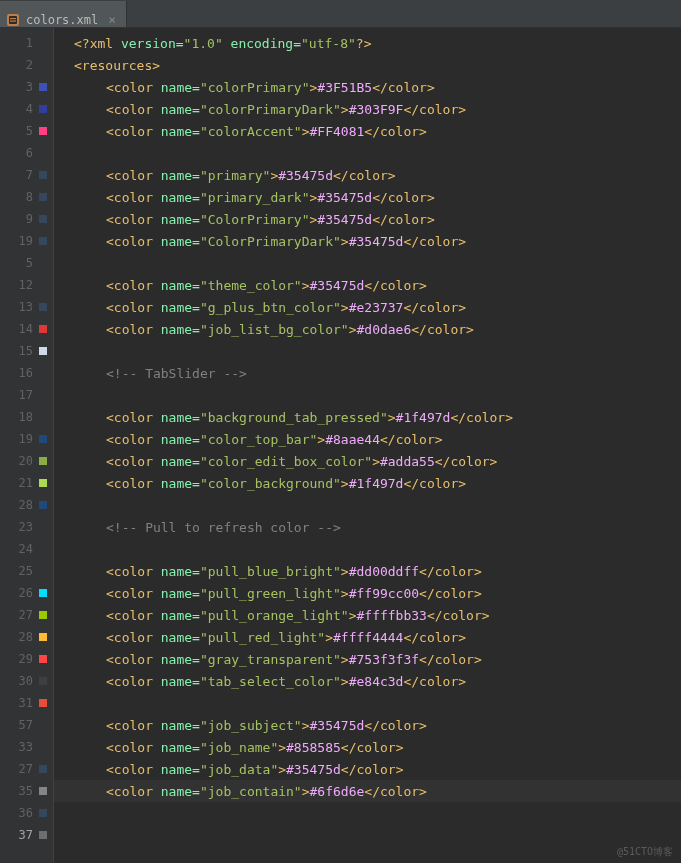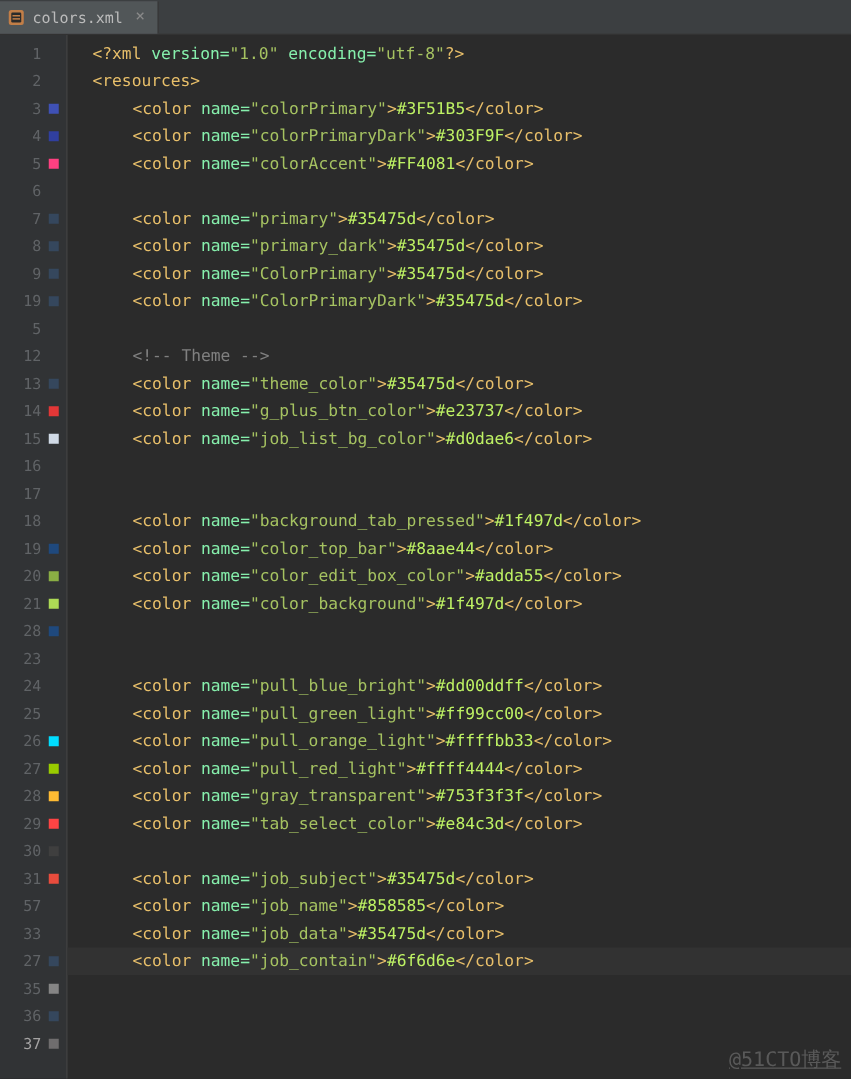--- a/index.html
+++ b/index.html
@@ -18,21 +18,21 @@
     height: 28px;
     display: flex;
     align-items: center;
     border-bottom: 1px solid #323232;
   }
   .tab {
     background: #515658;
     height: 26px;
     padding: 0 10px 0 6px;
     display: flex;
-    align-items: center;
+    align-items: flex-end;
     gap: 6px;
     color: #bbbbbb;
     font-size: 12px;
     border-right: 1px solid #323232;
   }
   .tab-icon {
     width: 14px;
     height: 14px;
     display: inline-flex;
     align-items: center;
@@ -78,36 +78,35 @@
     overflow: hidden;
   }
   .line {
     height: 22px;
     display: flex;
     align-items: center;
     white-space: pre;
     padding-left: 4px;
   }
   .line.cur { background: #323232; }
-  .t-plain { color: #bef264; }
+  .t-plain { color: #f0abfc; }
   .t-tag   { color: #e8bf6a; }
   .t-attr  { color: #86efac; }
   .t-val   { color: #a5c261; }
   .t-ang   { color: #e8bf6a; }
   .t-cmt   { color: #808080; }
   .t-pi    { color: #e8bf6a; }
   .watermark {
     position: absolute;
     bottom: 4px;
     right: 8px;
     color: #808080;
-    font-size: 16px;
+    font-size: 10px;
     opacity: 0.55;
     pointer-events: none;
-    text-decoration: underline;
   }
   .sp8  { display:inline-block; width: 32px; }
   .sp4  { display:inline-block; width: 16px; }
 </style>
 </head>
 <body>
 
 <div class="tab-bar">
   <div class="tab">
     <span class="tab-icon">
@@ -279,31 +278,32 @@
       <div class="line"><span class="sp4"></span><span class="t-ang">&lt;</span><span class="t-tag">resources</span><span class="t-ang">&gt;</span></div>
       <div class="line"><span class="sp4"></span><span class="sp8"></span><span class="t-ang">&lt;</span><span class="t-tag">color </span><span class="t-attr">name=</span><span class="t-val">"colorPrimary"</span><span class="t-ang">&gt;</span><span class="t-plain">#3F51B5</span><span class="t-ang">&lt;/</span><span class="t-tag">color</span><span class="t-ang">&gt;</span></div>
       <div class="line"><span class="sp4"></span><span class="sp8"></span><span class="t-ang">&lt;</span><span class="t-tag">color </span><span class="t-attr">name=</span><span class="t-val">"colorPrimaryDark"</span><span class="t-ang">&gt;</span><span class="t-plain">#303F9F</span><span class="t-ang">&lt;/</span><span class="t-tag">color</span><span class="t-ang">&gt;</span></div>
       <div class="line"><span class="sp4"></span><span class="sp8"></span><span class="t-ang">&lt;</span><span class="t-tag">color </span><span class="t-attr">name=</span><span class="t-val">"colorAccent"</span><span class="t-ang">&gt;</span><span class="t-plain">#FF4081</span><span class="t-ang">&lt;/</span><span class="t-tag">color</span><span class="t-ang">&gt;</span></div>
       <div class="line"></div>
       <div class="line"><span class="sp4"></span><span class="sp8"></span><span class="t-ang">&lt;</span><span class="t-tag">color </span><span class="t-attr">name=</span><span class="t-val">"primary"</span><span class="t-ang">&gt;</span><span class="t-plain">#35475d</span><span class="t-ang">&lt;/</span><span class="t-tag">color</span><span class="t-ang">&gt;</span></div>
       <div class="line"><span class="sp4"></span><span class="sp8"></span><span class="t-ang">&lt;</span><span class="t-tag">color </span><span class="t-attr">name=</span><span class="t-val">"primary_dark"</span><span class="t-ang">&gt;</span><span class="t-plain">#35475d</span><span class="t-ang">&lt;/</span><span class="t-tag">color</span><span class="t-ang">&gt;</span></div>
       <div class="line"><span class="sp4"></span><span class="sp8"></span><span class="t-ang">&lt;</span><span class="t-tag">color </span><span class="t-attr">name=</span><span class="t-val">"ColorPrimary"</span><span class="t-ang">&gt;</span><span class="t-plain">#35475d</span><span class="t-ang">&lt;/</span><span class="t-tag">color</span><span class="t-ang">&gt;</span></div>
       <div class="line"><span class="sp4"></span><span class="sp8"></span><span class="t-ang">&lt;</span><span class="t-tag">color </span><span class="t-attr">name=</span><span class="t-val">"ColorPrimaryDark"</span><span class="t-ang">&gt;</span><span class="t-plain">#35475d</span><span class="t-ang">&lt;/</span><span class="t-tag">color</span><span class="t-ang">&gt;</span></div>
       <div class="line"></div>
-      <div class="line"><span class="sp4"></span><span class="sp8"></span><span class="t-cmt">&lt;!-- Theme --&gt;</span></div>
       <div class="line"><span class="sp4"></span><span class="sp8"></span><span class="t-ang">&lt;</span><span class="t-tag">color </span><span class="t-attr">name=</span><span class="t-val">"theme_color"</span><span class="t-ang">&gt;</span><span class="t-plain">#35475d</span><span class="t-ang">&lt;/</span><span class="t-tag">color</span><span class="t-ang">&gt;</span></div>
       <div class="line"><span class="sp4"></span><span class="sp8"></span><span class="t-ang">&lt;</span><span class="t-tag">color </span><span class="t-attr">name=</span><span class="t-val">"g_plus_btn_color"</span><span class="t-ang">&gt;</span><span class="t-plain">#e23737</span><span class="t-ang">&lt;/</span><span class="t-tag">color</span><span class="t-ang">&gt;</span></div>
       <div class="line"><span class="sp4"></span><span class="sp8"></span><span class="t-ang">&lt;</span><span class="t-tag">color </span><span class="t-attr">name=</span><span class="t-val">"job_list_bg_color"</span><span class="t-ang">&gt;</span><span class="t-plain">#d0dae6</span><span class="t-ang">&lt;/</span><span class="t-tag">color</span><span class="t-ang">&gt;</span></div>
       <div class="line"></div>
+      <div class="line"><span class="sp4"></span><span class="sp8"></span><span class="t-cmt">&lt;!-- TabSlider --&gt;</span></div>
       <div class="line"></div>
       <div class="line"><span class="sp4"></span><span class="sp8"></span><span class="t-ang">&lt;</span><span class="t-tag">color </span><span class="t-attr">name=</span><span class="t-val">"background_tab_pressed"</span><span class="t-ang">&gt;</span><span class="t-plain">#1f497d</span><span class="t-ang">&lt;/</span><span class="t-tag">color</span><span class="t-ang">&gt;</span></div>
       <div class="line"><span class="sp4"></span><span class="sp8"></span><span class="t-ang">&lt;</span><span class="t-tag">color </span><span class="t-attr">name=</span><span class="t-val">"color_top_bar"</span><span class="t-ang">&gt;</span><span class="t-plain">#8aae44</span><span class="t-ang">&lt;/</span><span class="t-tag">color</span><span class="t-ang">&gt;</span></div>
       <div class="line"><span class="sp4"></span><span class="sp8"></span><span class="t-ang">&lt;</span><span class="t-tag">color </span><span class="t-attr">name=</span><span class="t-val">"color_edit_box_color"</span><span class="t-ang">&gt;</span><span class="t-plain">#adda55</span><span class="t-ang">&lt;/</span><span class="t-tag">color</span><span class="t-ang">&gt;</span></div>
       <div class="line"><span class="sp4"></span><span class="sp8"></span><span class="t-ang">&lt;</span><span class="t-tag">color </span><span class="t-attr">name=</span><span class="t-val">"color_background"</span><span class="t-ang">&gt;</span><span class="t-plain">#1f497d</span><span class="t-ang">&lt;/</span><span class="t-tag">color</span><span class="t-ang">&gt;</span></div>
       <div class="line"></div>
+      <div class="line"><span class="sp4"></span><span class="sp8"></span><span class="t-cmt">&lt;!-- Pull to refresh color --&gt;</span></div>
       <div class="line"></div>
       <div class="line"><span class="sp4"></span><span class="sp8"></span><span class="t-ang">&lt;</span><span class="t-tag">color </span><span class="t-attr">name=</span><span class="t-val">"pull_blue_bright"</span><span class="t-ang">&gt;</span><span class="t-plain">#dd00ddff</span><span class="t-ang">&lt;/</span><span class="t-tag">color</span><span class="t-ang">&gt;</span></div>
       <div class="line"><span class="sp4"></span><span class="sp8"></span><span class="t-ang">&lt;</span><span class="t-tag">color </span><span class="t-attr">name=</span><span class="t-val">"pull_green_light"</span><span class="t-ang">&gt;</span><span class="t-plain">#ff99cc00</span><span class="t-ang">&lt;/</span><span class="t-tag">color</span><span class="t-ang">&gt;</span></div>
       <div class="line"><span class="sp4"></span><span class="sp8"></span><span class="t-ang">&lt;</span><span class="t-tag">color </span><span class="t-attr">name=</span><span class="t-val">"pull_orange_light"</span><span class="t-ang">&gt;</span><span class="t-plain">#ffffbb33</span><span class="t-ang">&lt;/</span><span class="t-tag">color</span><span class="t-ang">&gt;</span></div>
       <div class="line"><span class="sp4"></span><span class="sp8"></span><span class="t-ang">&lt;</span><span class="t-tag">color </span><span class="t-attr">name=</span><span class="t-val">"pull_red_light"</span><span class="t-ang">&gt;</span><span class="t-plain">#ffff4444</span><span class="t-ang">&lt;/</span><span class="t-tag">color</span><span class="t-ang">&gt;</span></div>
       <div class="line"><span class="sp4"></span><span class="sp8"></span><span class="t-ang">&lt;</span><span class="t-tag">color </span><span class="t-attr">name=</span><span class="t-val">"gray_transparent"</span><span class="t-ang">&gt;</span><span class="t-plain">#753f3f3f</span><span class="t-ang">&lt;/</span><span class="t-tag">color</span><span class="t-ang">&gt;</span></div>
       <div class="line"><span class="sp4"></span><span class="sp8"></span><span class="t-ang">&lt;</span><span class="t-tag">color </span><span class="t-attr">name=</span><span class="t-val">"tab_select_color"</span><span class="t-ang">&gt;</span><span class="t-plain">#e84c3d</span><span class="t-ang">&lt;/</span><span class="t-tag">color</span><span class="t-ang">&gt;</span></div>
       <div class="line"></div>
       <div class="line"><span class="sp4"></span><span class="sp8"></span><span class="t-ang">&lt;</span><span class="t-tag">color </span><span class="t-attr">name=</span><span class="t-val">"job_subject"</span><span class="t-ang">&gt;</span><span class="t-plain">#35475d</span><span class="t-ang">&lt;/</span><span class="t-tag">color</span><span class="t-ang">&gt;</span></div>
       <div class="line"><span class="sp4"></span><span class="sp8"></span><span class="t-ang">&lt;</span><span class="t-tag">color </span><span class="t-attr">name=</span><span class="t-val">"job_name"</span><span class="t-ang">&gt;</span><span class="t-plain">#858585</span><span class="t-ang">&lt;/</span><span class="t-tag">color</span><span class="t-ang">&gt;</span></div>

